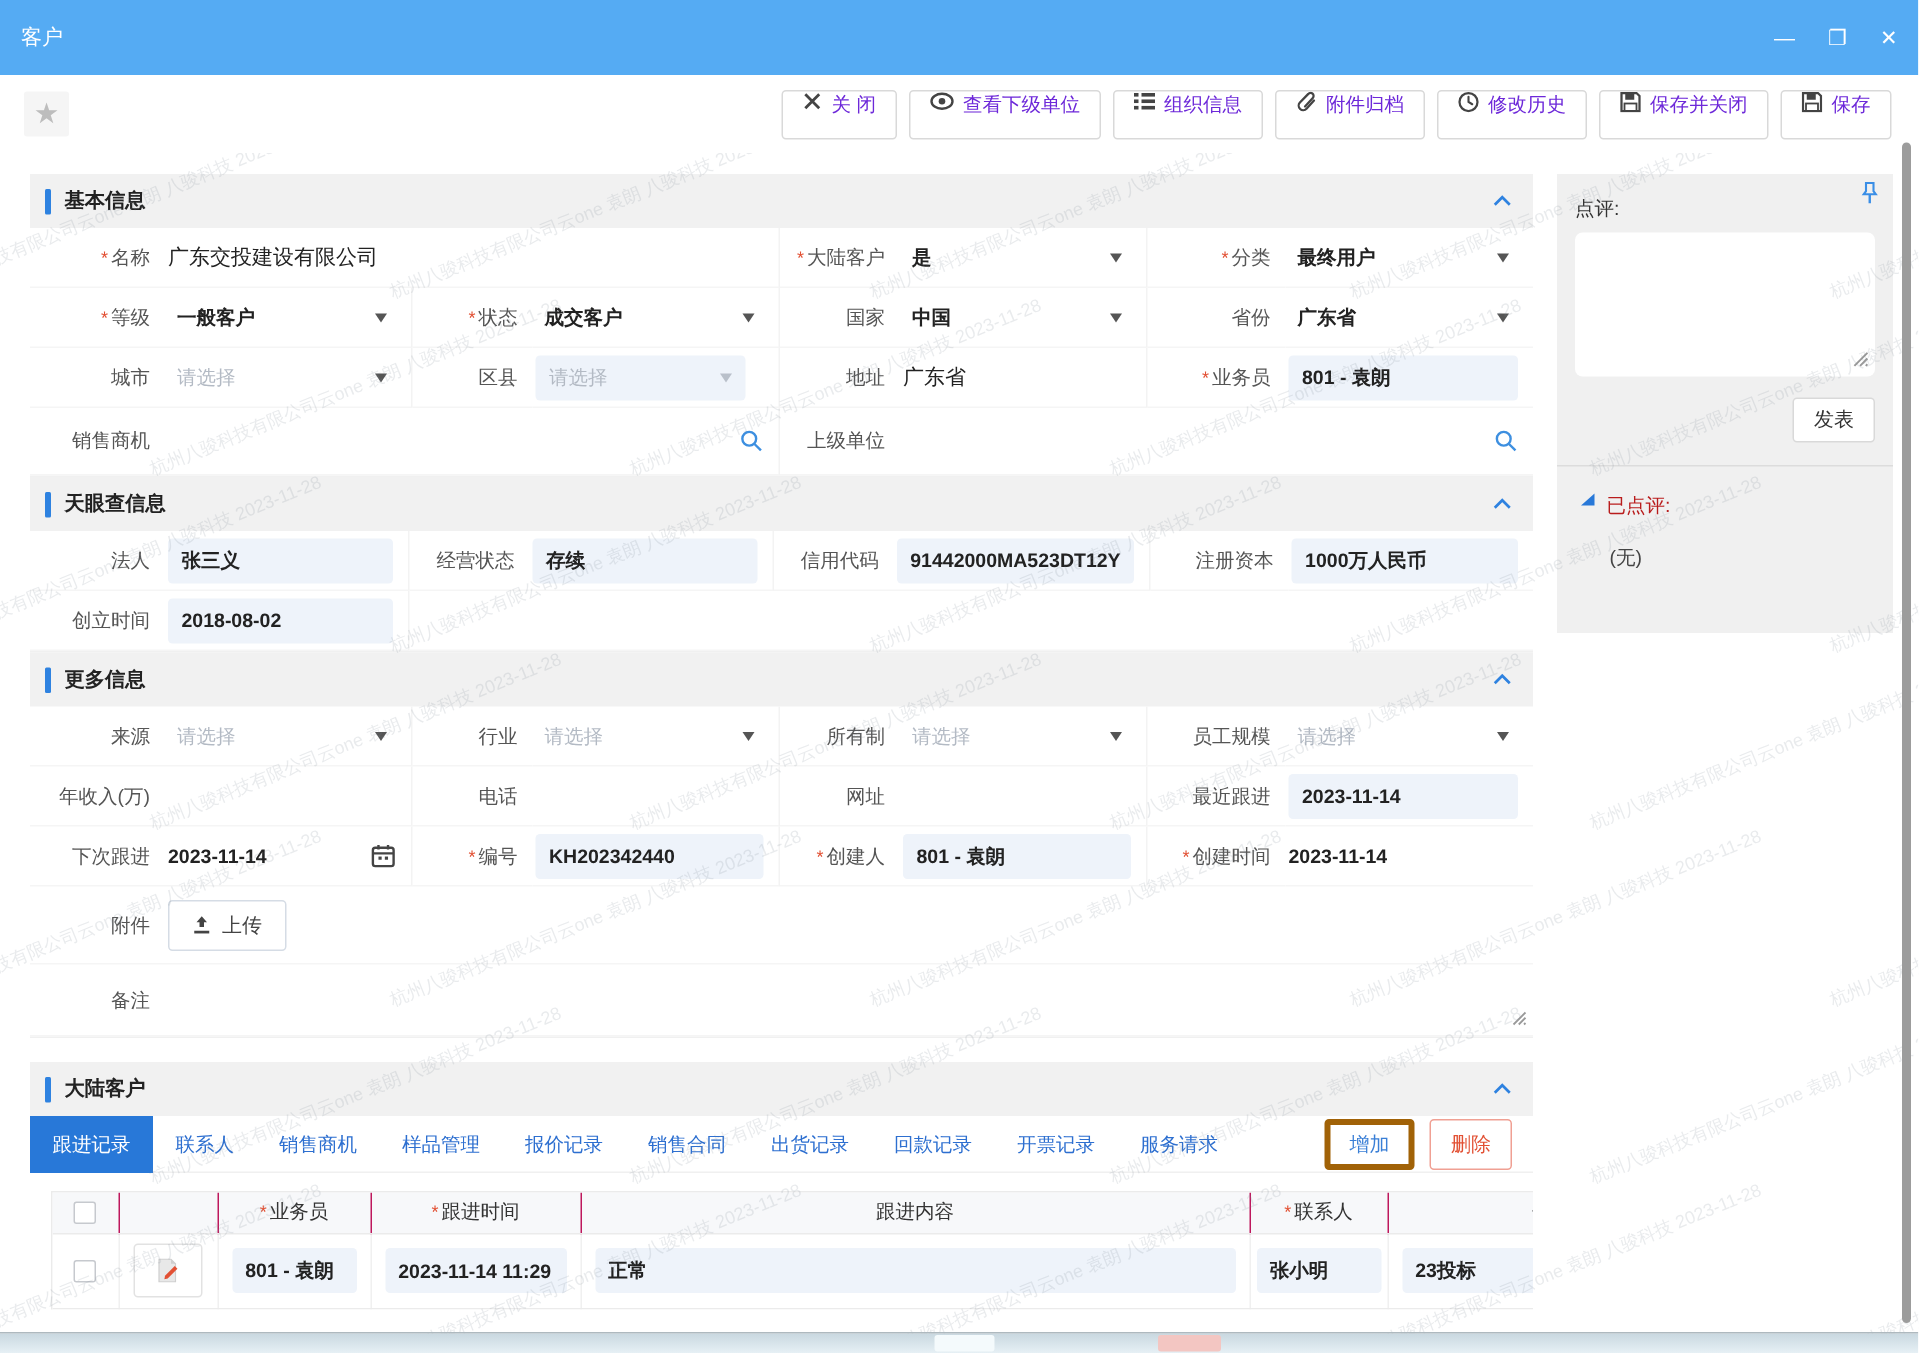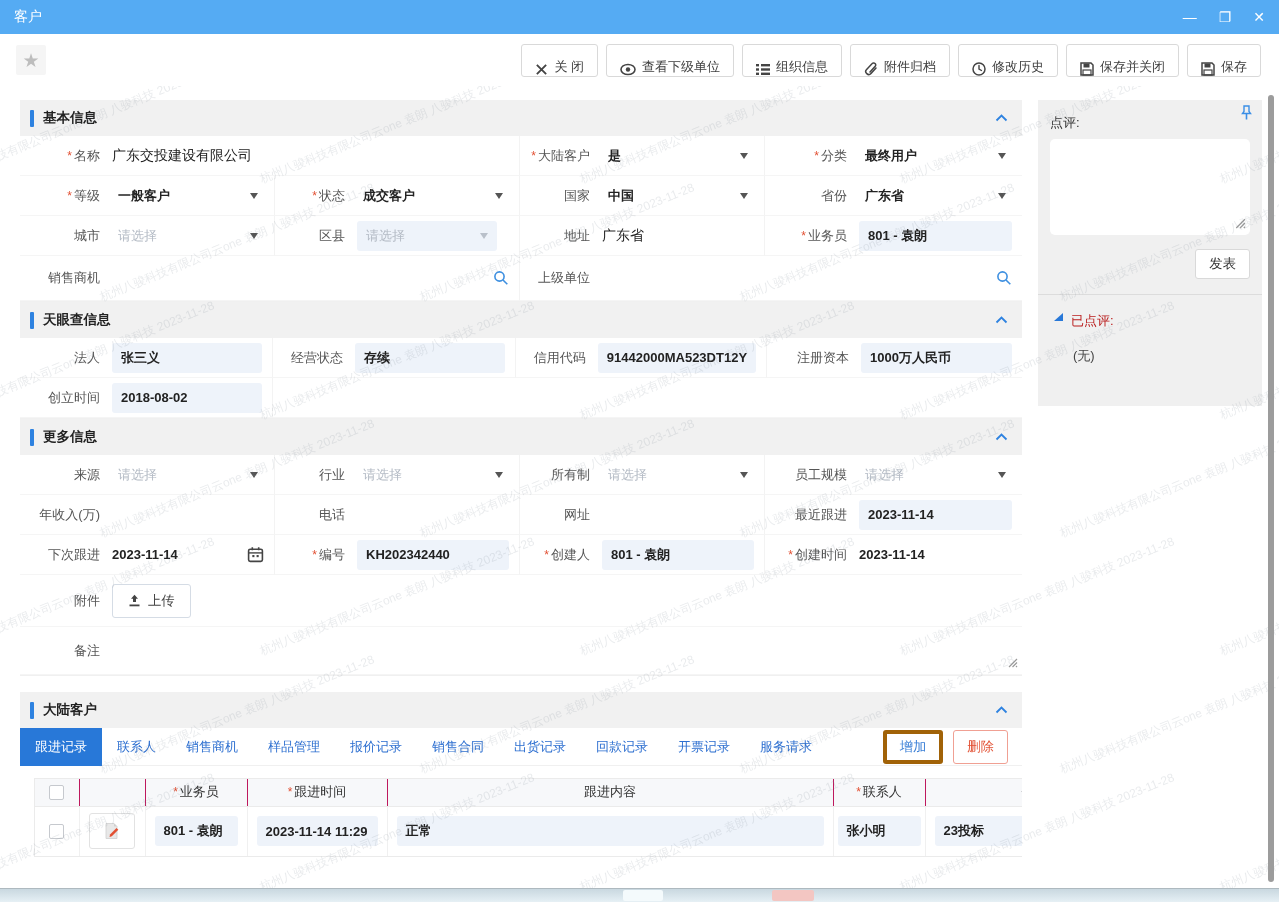--- a/index.html
+++ b/index.html
@@ -1,32 +1,32 @@
 <!DOCTYPE html>
 <html><head>
 <meta charset="utf-8">
 <style>
   * { margin:0; padding:0; box-sizing:border-box; }
   html,body { width:1279px; height:902px; overflow:hidden;
     font-family:"Liberation Sans","DejaVu Sans",sans-serif; font-size:13px; color:#333; background:#fff; }
   .window { position:relative; width:1279px; height:902px; background:#fff; overflow:hidden; }
 
   
-  .titlebar { height:34px; background:#55abf3; color:#fff; display:flex; align-items:center; padding:0 14px; }
+  .titlebar { height:50px; background:#55abf3; color:#fff; display:flex; align-items:center; padding:0 14px; }
   .titlebar .title { font-size:14px; }
   .win-controls { margin-left:auto; display:flex; gap:22px; font-size:14px; align-items:center; }
   .win-controls span { cursor:pointer; line-height:1; }
 
   
   .toolbar { height:52px; display:flex; align-items:center; padding:0 18px 0 16px; background:#fff; }
   .fav-btn { width:30px; height:30px; background:#f5f5f5; display:flex; align-items:center; justify-content:center;
     color:#bdbdbd; font-size:19px; border-radius:2px; }
   .tb-buttons { margin-left:auto; display:flex; gap:8px; }
   .tb-btn { height:33px; padding:0 13px; border:1px solid #d9d9d9; border-radius:3px; background:#fff;
-    display:flex; align-items:flex-end; gap:6px; font-size:13px; color:#404040; cursor:pointer; white-space:nowrap; }
+    display:flex; align-items:flex-start; gap:6px; font-size:13px; color:#6d28d9; cursor:pointer; white-space:nowrap; }
   .tb-btn svg { flex:0 0 auto; }
 
   
   .content { position:relative; display:flex; align-items:flex-start; padding:14px 0 0 20px; height:804px; background:#fff; }
   .main { width:1002px; background:#fff; }
 
   
   .wm-layer { position:absolute; left:0; top:0; width:1279px; height:804px; overflow:hidden; pointer-events:none; z-index:6; }
   .wm { position:absolute; white-space:nowrap; transform:rotate(-22deg); color:rgba(125,135,150,.17); font-size:12px; }
 

